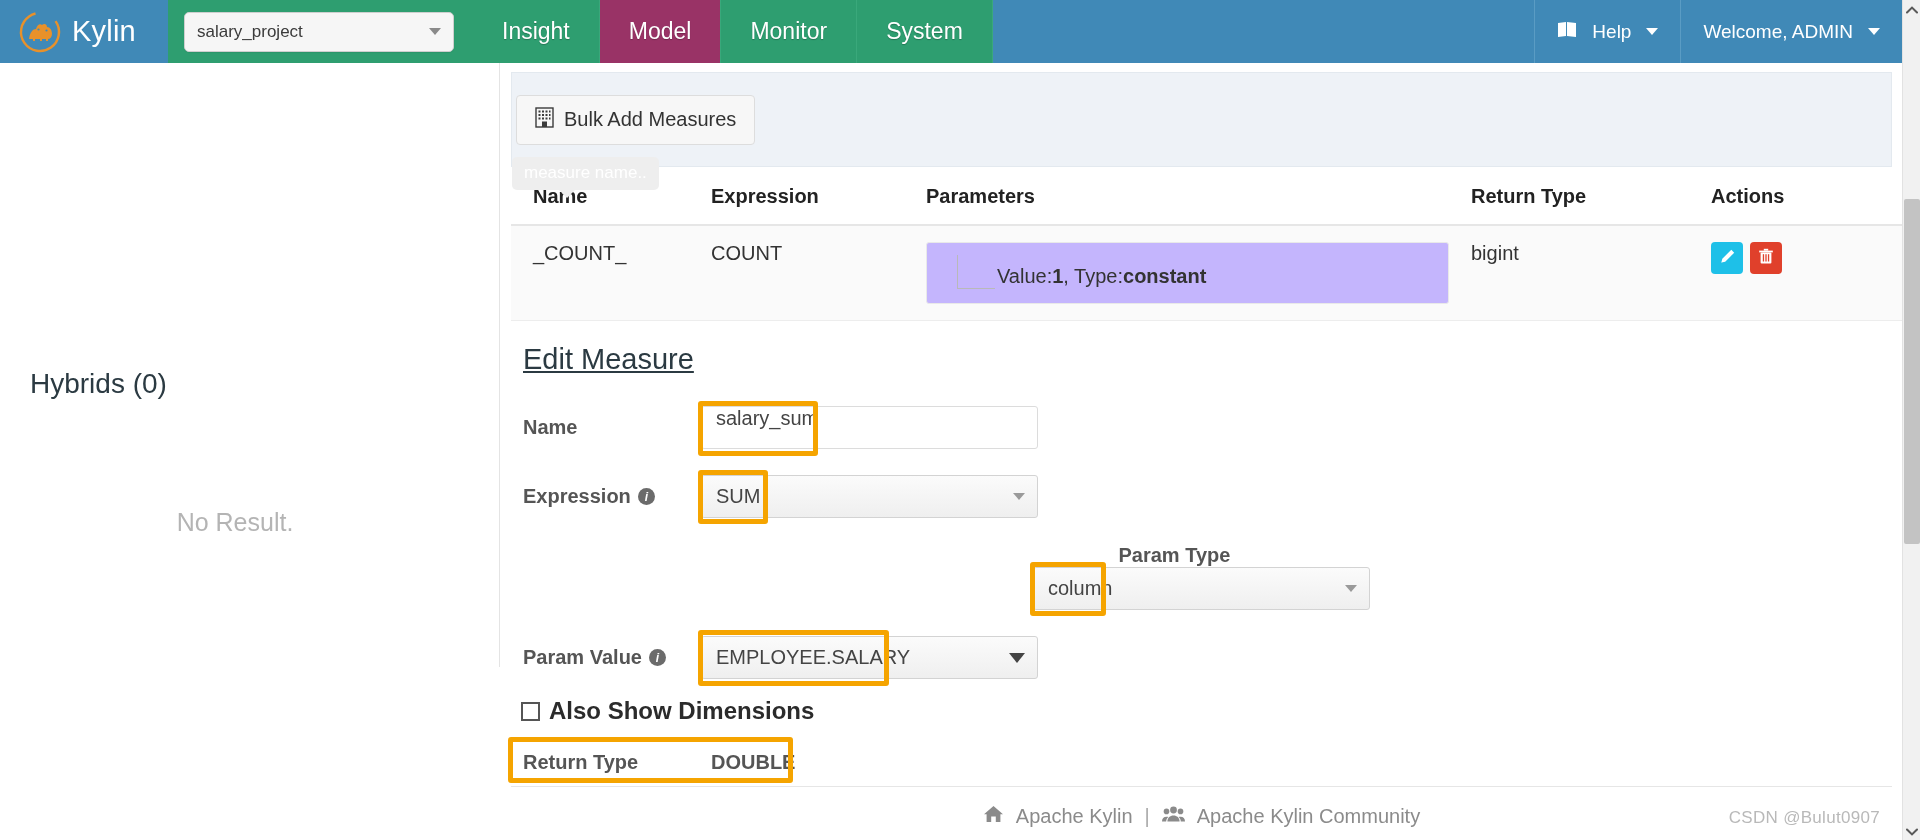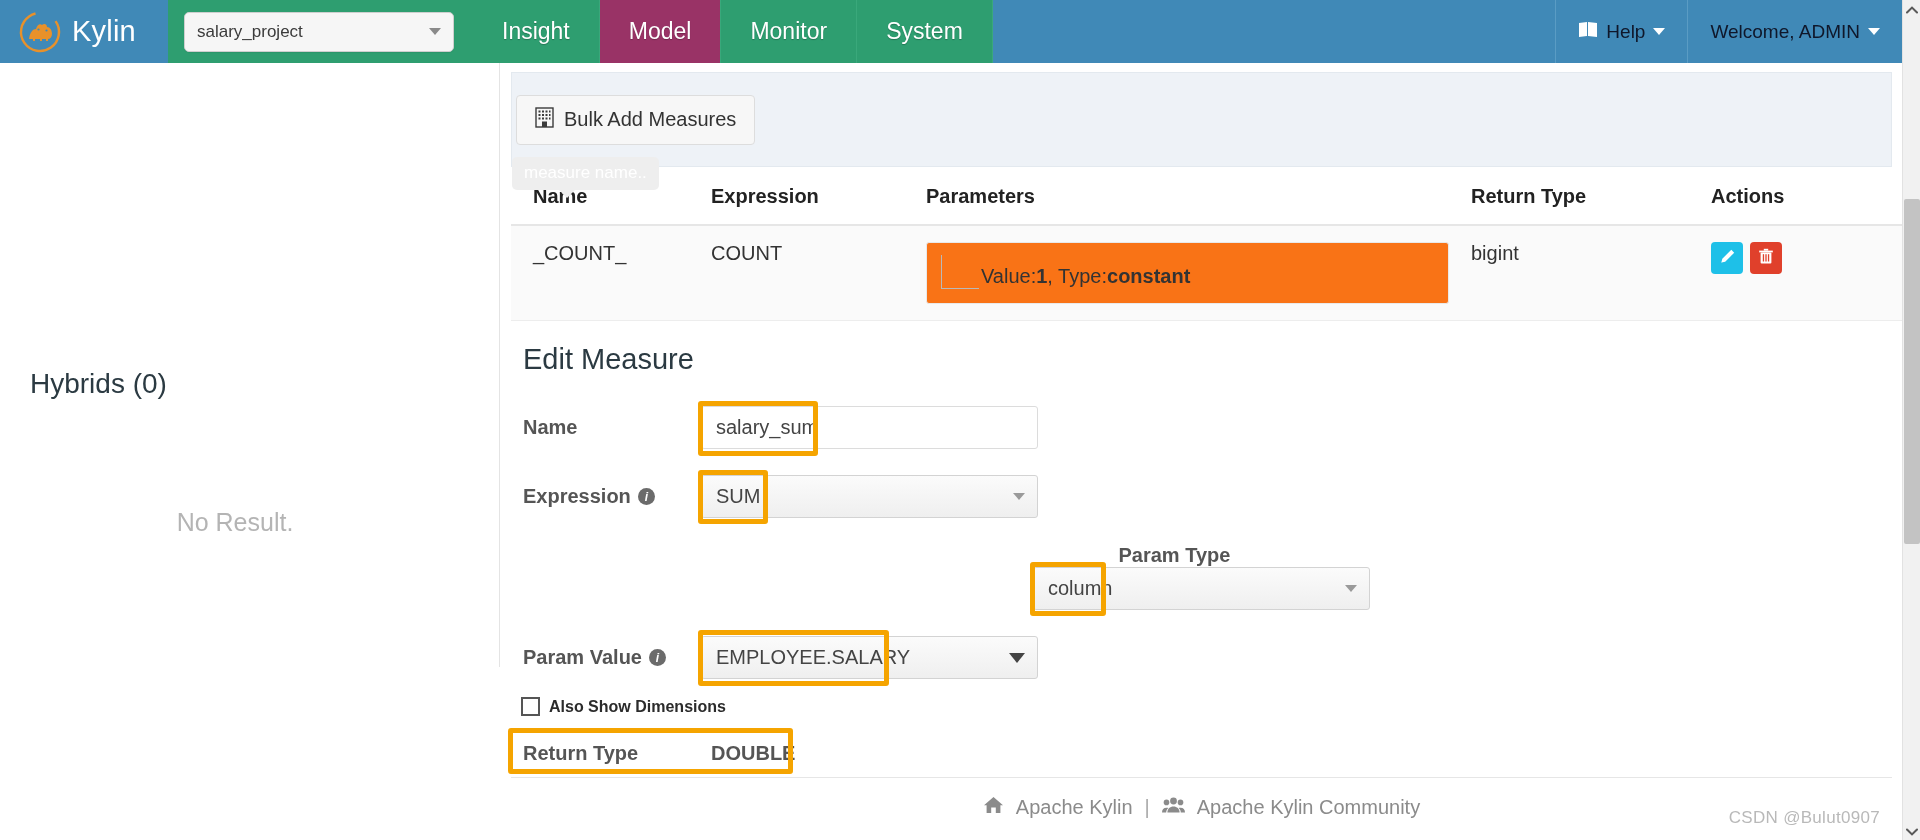--- a/index.html
+++ b/index.html
@@ -45,22 +45,22 @@
     display: flex; align-items: center; justify-content: center;
     padding: 0 29px; color: #ffffff; font-size: 23px; font-weight: 400;
     background: #2e9e70; border-right: 1px solid #3aa87b;
     text-shadow: 0 1px 1px rgba(0,0,0,.25);
     text-align: center;
   }
   .tab.active { background: #993366; }
   .nav-filler { flex: 1; background: #4089b7; }
   .nav-right { display: flex; align-items: stretch; }
   .nav-item {
-    display: flex; align-items: center; gap: 8px; padding: 0 22px;
-    color: #0f172a; font-size: 19px; background: #4089b7;
+    display: flex; align-items: center; gap: 15px; padding: 0 22px;
+    color: #ffffff; font-size: 19px; background: #4089b7;
     border-left: 1px solid #5a9cc4;
   }
   .caret-wt {
     width: 0; height: 0; border-left: 6px solid transparent;
     border-right: 6px solid transparent; border-top: 7px solid #ffffff;
   }
 
   
   .left-panel {
     position: absolute; left: 0; top: 63px; width: 500px; height: 604px;
@@ -105,22 +105,22 @@
     background: #fafafa; border-bottom: 1px solid #ededed;
     vertical-align: top;
   }
   .col-name  { width: 200px; padding-left: 22px !important; }
   .col-expr  { width: 215px; }
   .col-param { width: 545px; }
   .col-ret   { width: 240px; }
   .col-act   { width: 200px; }
 
   .param-box {
-    border: 1px solid #e9e9e9; background: #f97316; border-radius: 3px;
-    padding: 12px 14px 14px 14px; margin-right: 22px; min-height: 62px;
+    border: 1px solid #e9e9e9; background: #c4b5fd; border-radius: 3px;
+    padding: 12px 14px 14px 30px; margin-right: 22px; min-height: 62px;
   }
   .param-line { display: flex; align-items: flex-end; }
   .tree-stub {
     width: 38px; height: 34px;
     border-left: 1px solid #b9b9b9; border-bottom: 1px solid #b9b9b9;
     margin-right: 2px;
   }
   .param-text { font-size: 20px; color: #333; line-height: 1; padding-bottom: 3px; }
   .param-text b { font-weight: bold; }
 
@@ -140,40 +140,40 @@
   .tooltip:after {
     content: ""; position: absolute; left: 46px; bottom: -8px;
     border-left: 9px solid transparent; border-right: 9px solid transparent;
     border-top: 9px solid #eeeeee;
   }
 
   
   .edit-section { padding: 0 10px; margin-top: 22px; }
   .edit-title {
     font-size: 29px; color: #2b3a42; font-weight: 400;
-    padding-left: 12px; margin-bottom: 30px;
+    padding-left: 12px; margin-bottom: 30px; text-decoration: underline;
   }
   .frow {
     display: flex; align-items: center; margin-bottom: 14px; position: relative;
   }
   .flabel {
     width: 190px; padding-left: 12px; font-size: 20px;
     font-weight: bold; color: #555555;
     display: flex; align-items: center; gap: 7px;
   }
   .info-i {
     display: inline-flex; align-items: center; justify-content: center;
     width: 17px; height: 17px; border-radius: 50%;
     background: #6b6b6b; color: #ffffff; font-size: 12px;
     font-weight: bold; font-style: italic; line-height: 1;
   }
   .fctl { width: 337px; position: relative; }
   .txtinput {
     height: 43px; border: 1px solid #dcdcdc; background: #ffffff;
-    border-radius: 3px; display: flex; align-items: center;
+    border-radius: 3px; display: flex; 
     padding-left: 14px; font-size: 20px; color: #444444;
   }
   .selinput {
     height: 43px; border: 1px solid #d3d3d3; border-radius: 3px;
     background: linear-gradient(#fbfbfb, #efefef);
     display: flex; align-items: center; justify-content: space-between;
     padding: 0 12px 0 14px; font-size: 20px; color: #444444;
   }
   .sel-caret-sm {
     width: 0; height: 0; border-left: 6px solid transparent;
@@ -190,21 +190,21 @@
     pointer-events: none; z-index: 4;
   }
 
   .checkbox-row {
     display: flex; align-items: center; gap: 9px;
     padding-left: 10px; margin-top: 18px; margin-bottom: 16px;
   }
   .cbox {
     width: 19px; height: 19px; border: 2px solid #555555; background: #ffffff;
   }
-  .cbox-label { font-size: 16px; font-weight: bold; color: #2b2b2b; }
+  .cbox-label { font-size: 24px; font-weight: bold; color: #2b2b2b; }
 
   .rettype-row {
     display: flex; align-items: center; padding: 10px 0 12px 12px;
     border-bottom: 1px solid #e6e6e6; position: relative;
   }
   .rettype-label { width: 188px; font-size: 20px; font-weight: bold; color: #555555; }
   .rettype-value { font-size: 20px; font-weight: bold; color: #555555; }
 
   .footer {
     margin-top: 18px; text-align: center; font-size: 20px; color: #8b8b8b;

